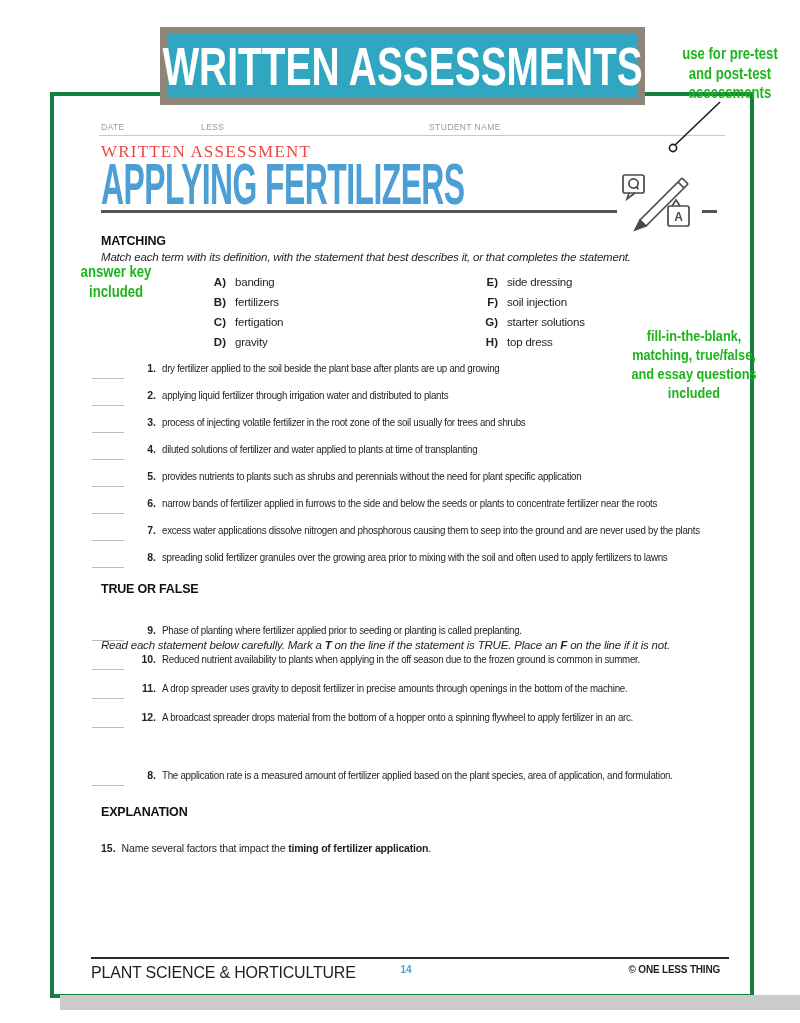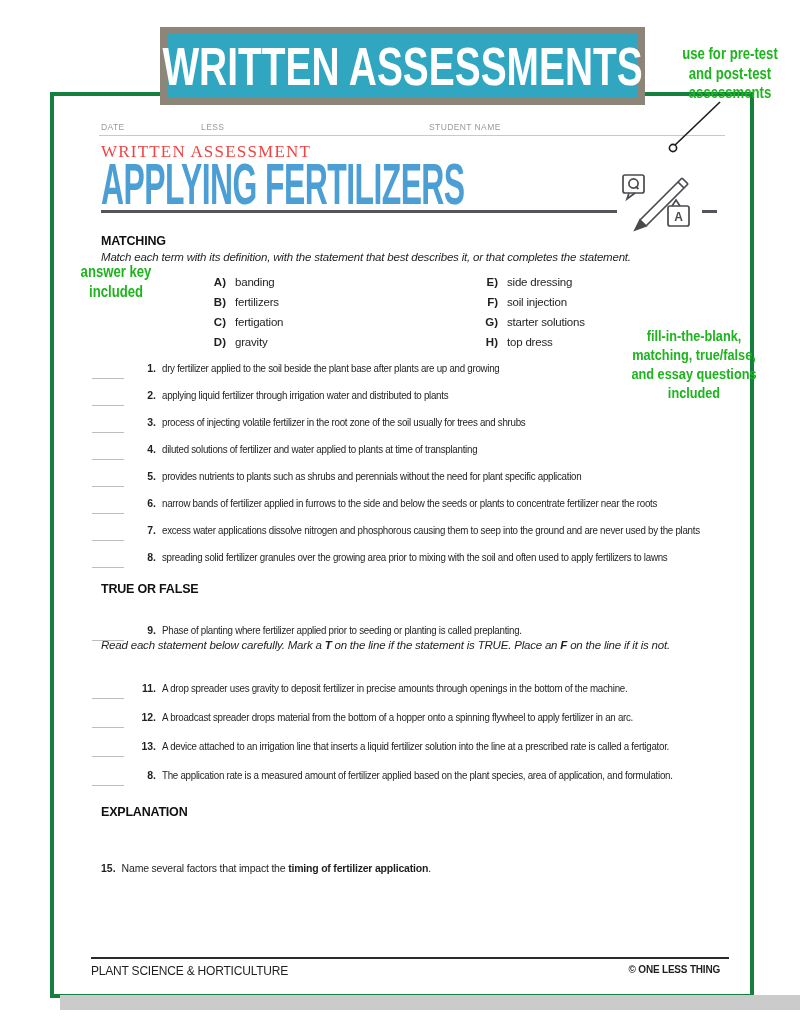--- a/index.html
+++ b/index.html
@@ -70,21 +70,21 @@
   .q-row .qtext{
     margin-left:6px;font-size:10.5px;letter-spacing:-0.3px;white-space:nowrap;
     transform:scaleX(0.93);transform-origin:left top;
   }
   .essay-row{position:absolute;left:47px;display:flex;font-size:10.5px;}
   .essay-row .qnum{font-weight:bold;margin-right:6px;}
   .essay-row .qtext{letter-spacing:-0.2px;white-space:nowrap;}
   .essay-row .qtext b{font-weight:bold;}
   
   .footer-rule{position:absolute;left:37px;top:861px;width:638px;height:2px;background:#2b2b2b;}
-  .footer-left{position:absolute;left:37px;top:868px;font-size:12px;letter-spacing:-0.2px;text-align:right;}
+  .footer-left{position:absolute;left:37px;top:868px;font-size:16px;letter-spacing:-0.2px;text-align:right;}
   .footer-page{position:absolute;left:0;top:868px;width:704px;text-align:center;font-size:10px;font-weight:bold;color:#4b9fd4;}
   .footer-right{position:absolute;right:30px;top:868px;font-size:10px;letter-spacing:-0.2px;font-weight:bold;}
 </style>
 </head>
 <body>
 
 <div class="banner">
   <div class="banner-text">WRITTEN ASSESSMENTS</div>
 </div>
 
@@ -208,44 +208,45 @@
     </div>
 
   <div class="sec-head" style="top:486px;">TRUE OR FALSE</div>
   <div class="sec-instr" style="top:503px;margin-top:40px;"><span>Read each statement below carefully. Mark a </span><b>T</b><span> on the line if the statement is TRUE. Place an </span><b>F</b><span> on the line if it is not.</span></div>
 
   <div class="q-row" style="top:528px;">
       <span class="blank"></span>
       <span class="qnum">9.</span>
       <span class="qtext">Phase of planting where fertilizer applied prior to seeding or planting is called preplanting.</span>
     </div>
+  <div class="q-row" style="top:557px;">
+      <span class="blank"></span>
+      <span class="qnum">10.</span>
+      <span class="qtext">Reduced nutrient availability to plants when applying in the off season due to the frozen ground is common in summer.</span>
+    </div>
   <div class="q-row" style="top:586px;">
       <span class="blank"></span>
       <span class="qnum">11.</span>
       <span class="qtext">A drop spreader uses gravity to deposit fertilizer in precise amounts through openings in the bottom of the machine.</span>
     </div>
   <div class="q-row" style="top:615px;">
       <span class="blank"></span>
       <span class="qnum">12.</span>
       <span class="qtext">A broadcast spreader drops material from the bottom of a hopper onto a spinning flywheel to apply fertilizer in an arc.</span>
     </div>
-  <div class="q-row" style="top:644px;">
-      <span class="blank"></span>
-      <span class="qnum">13.</span>
-      <span class="qtext">A device attached to an irrigation line that inserts a liquid fertilizer solution into the line at a prescribed rate is called a fertigator.</span>
-    </div>
   <div class="q-row" style="top:673px;">
       <span class="blank"></span>
       <span class="qnum">8.</span>
       <span class="qtext">The application rate is a measured amount of fertilizer applied based on the plant species, area of application, and formulation.</span>
     </div>
 
   <div class="sec-head" style="top:709px;">EXPLANATION</div>
-  <div class="essay-row" style="top:746px;margin-top:20px;">
+  <div class="essay-row" style="top:746px;">
     <span class="qnum">15.</span>
     <span class="qtext"><span>Name several factors that impact the </span><b>timing of fertilizer application</b><span>.</span></span>
   </div>
 
   <div class="footer-rule"></div>
   <div class="footer-left">PLANT SCIENCE &amp; HORTICULTURE</div>
+  <div class="footer-page">14</div>
   <div class="footer-right">© ONE LESS THING</div>
 
 </div>
 
 </body></html>

